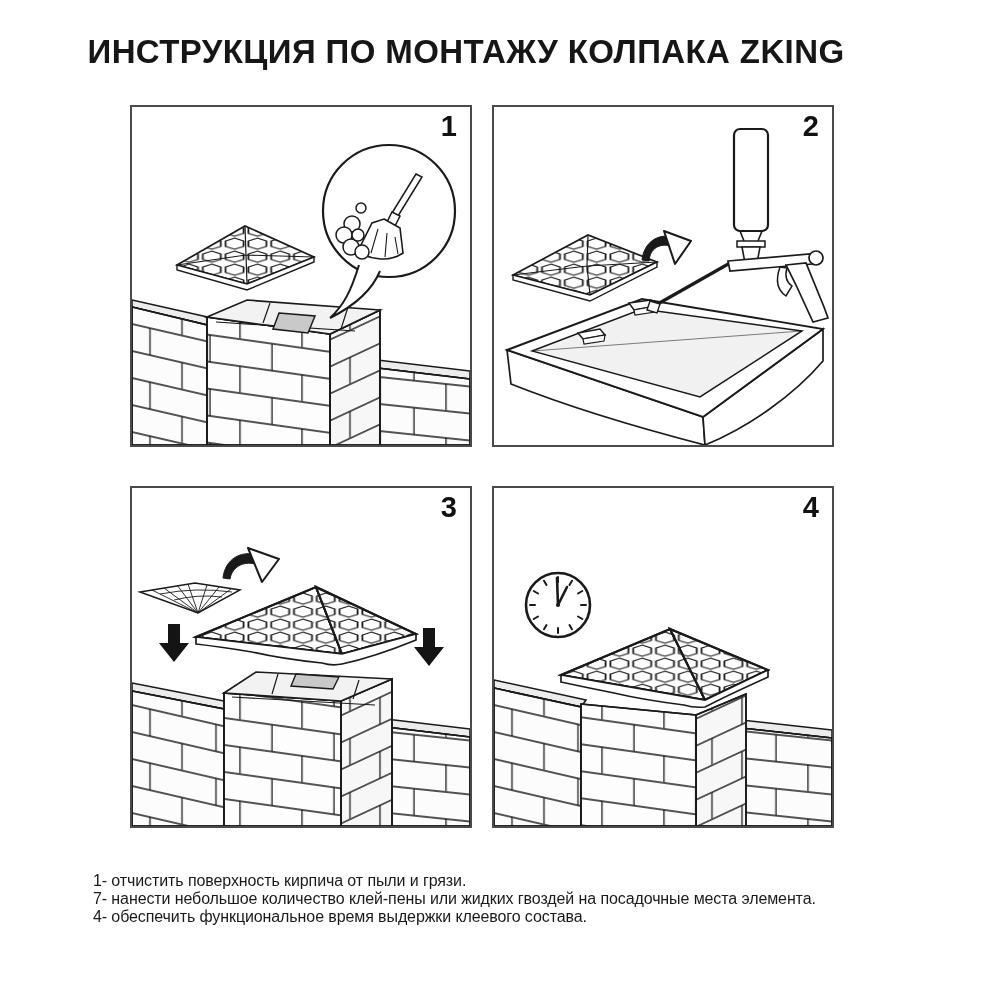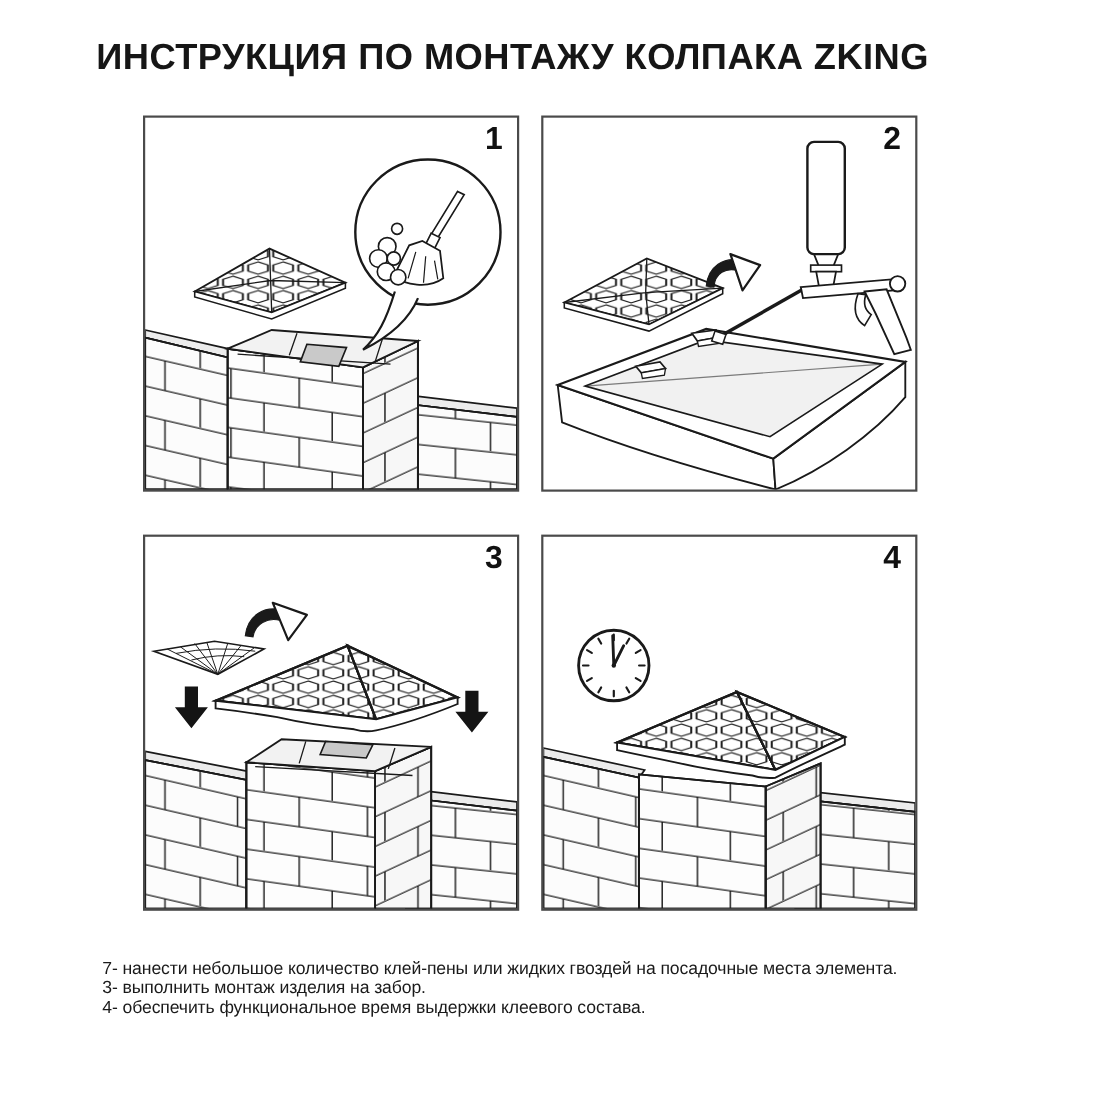--- a/index.html
+++ b/index.html
@@ -242,16 +242,16 @@
       <path d="M64 89V94M78 92.7L75.5 97M88.3 103L84 105.5M92 117H87M88.3 131L84 128.5M78 141.3L75.5 137M64 145V140M50 141.3L52.5 137M39.7 131L44 128.5M36 117H41M39.7 103L44 105.5M50 92.7L52.5 97" stroke="#1a1a1a" stroke-width="2" fill="none" stroke-linecap="round"></path>
       <path d="M64 117L63 90" stroke="#1a1a1a" stroke-width="2.6" fill="none" stroke-linecap="round"></path>
       <path d="M64 117L73 99" stroke="#1a1a1a" stroke-width="2.6" fill="none" stroke-linecap="round"></path>
       <circle cx="64" cy="117" r="2" fill="#1a1a1a"></circle>
     </g>
   </svg>
   <div class="pnum">4</div>
 </div>
 
 <div class="notes">
+  <div class="note">1- отчистить поверхность кирпича от пыли и грязи.</div>
   <div class="note">7- нанести небольшое количество клей-пены или жидких гвоздей на посадочные места элемента.</div>
-  <div class="note">3- выполнить монтаж изделия на забор.</div>
   <div class="note">4- обеспечить функциональное время выдержки клеевого состава.</div>
 </div>
 
 </body></html>

